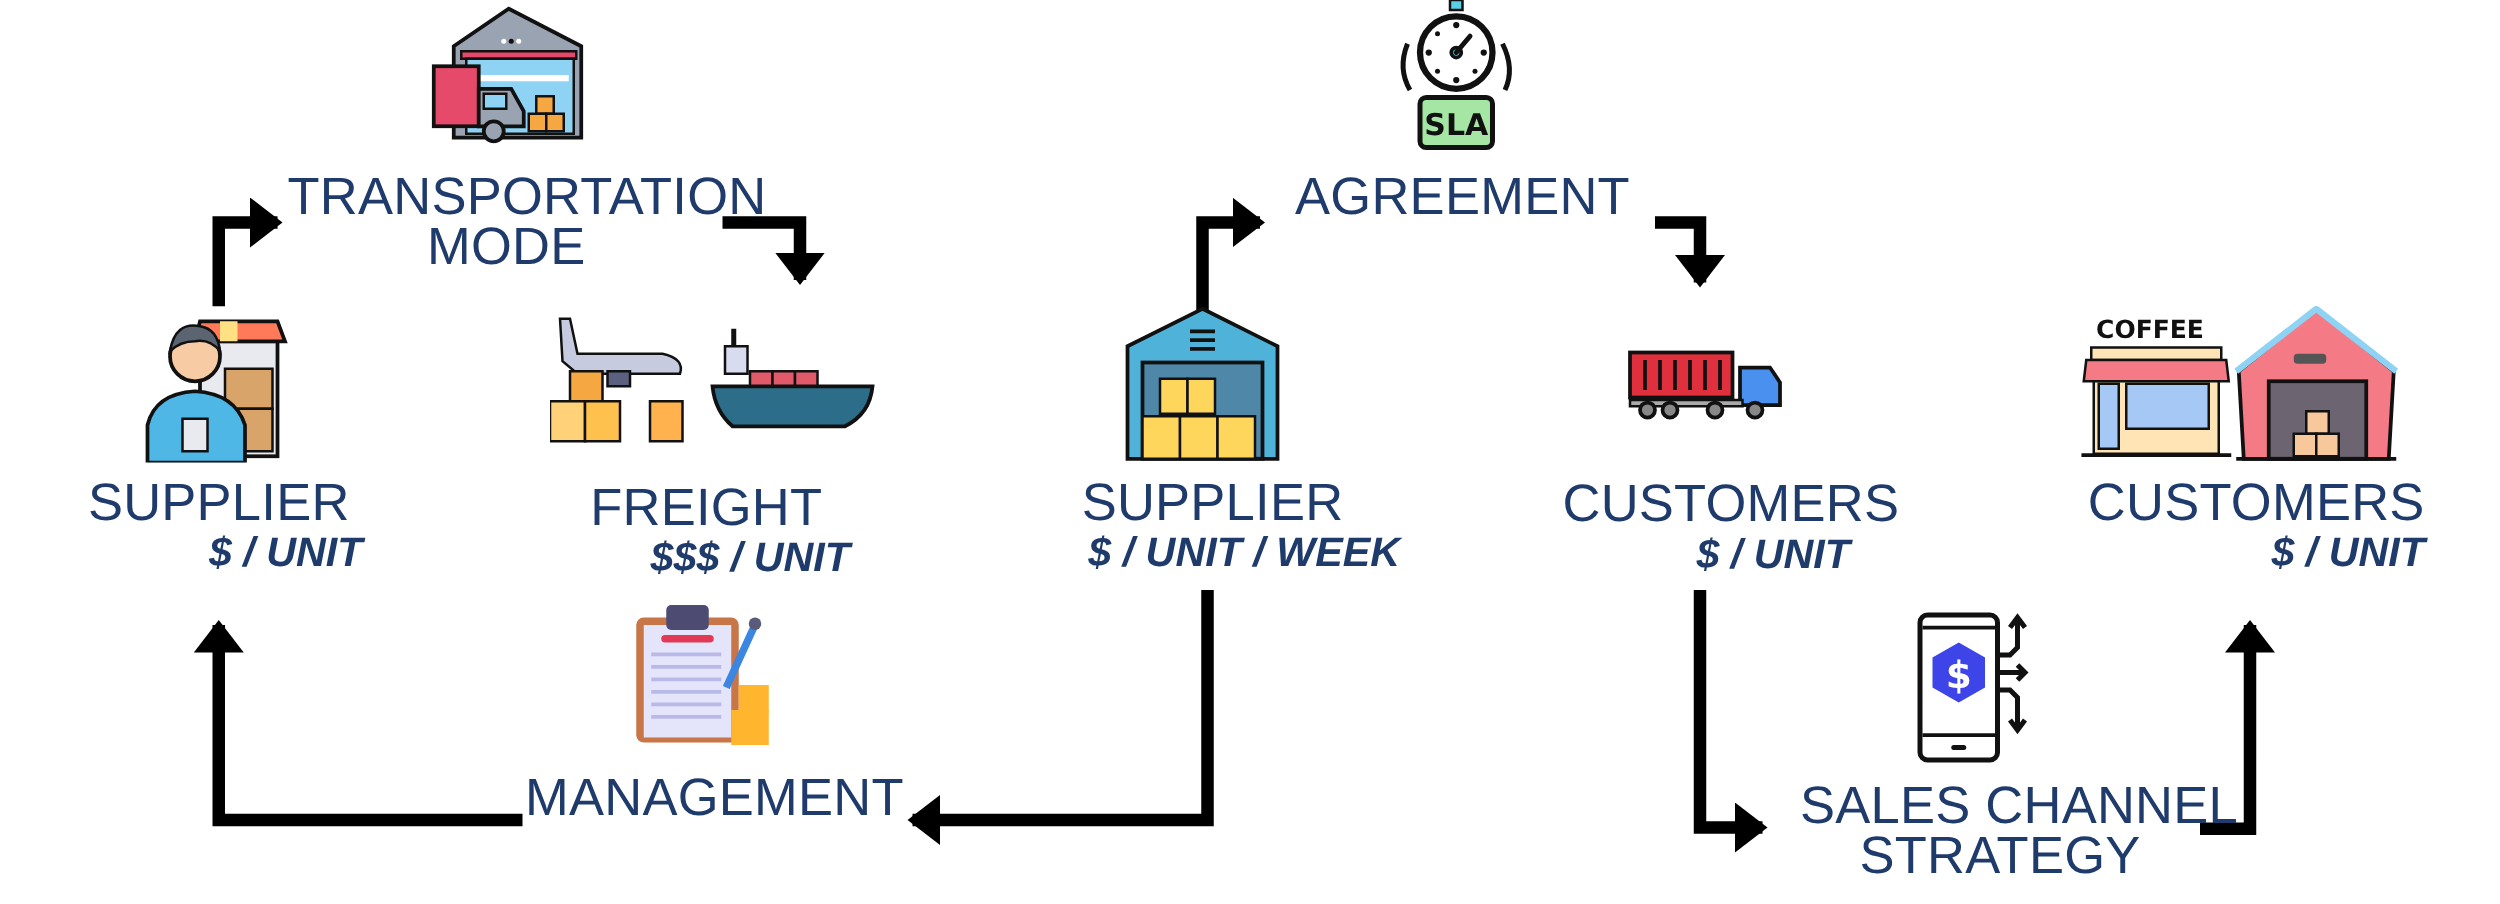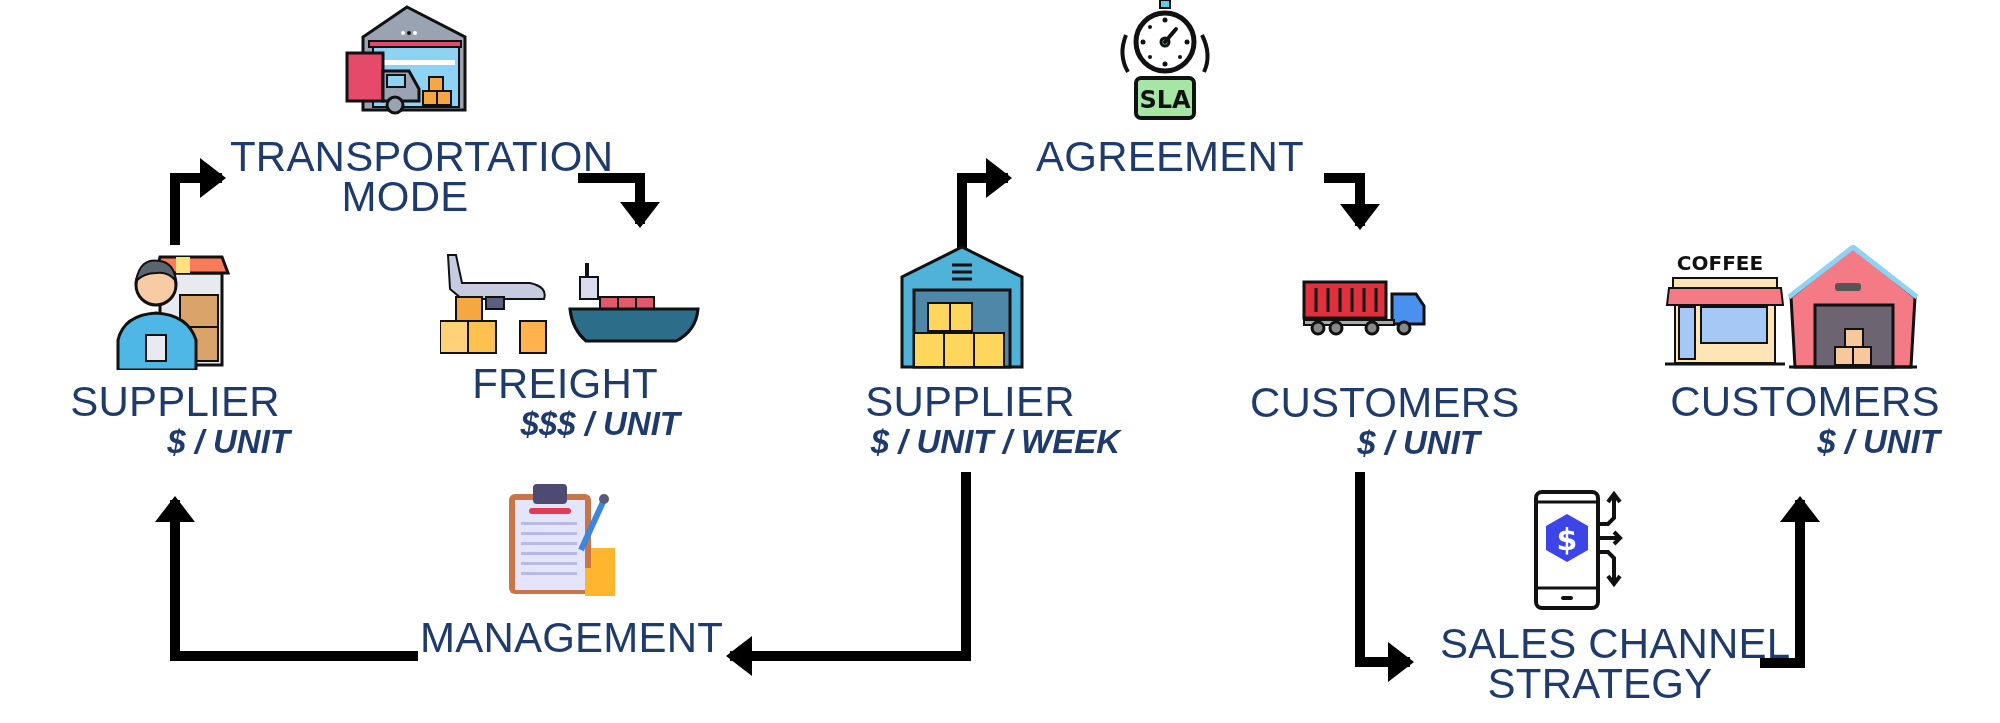--- a/index.html
+++ b/index.html
@@ -195,21 +195,21 @@
 
 <div class="node" style="left:1010px;top:137px;width:320px;">
   <div class="label">AGREEMENT</div>
 </div>
 
 <div class="node" style="left:60px;top:382px;width:230px;">
   <div class="label">SUPPLIER</div>
   <div class="cost">$ / UNIT</div>
 </div>
 
-<div class="node" style="left:450px;top:364px;width:230px;">
+<div class="node" style="left:450px;top:386px;width:230px;">
   <div class="label">FREIGHT</div>
   <div class="cost">$$$ / UNIT</div>
 </div>
 
 <div class="node" style="left:820px;top:382px;width:300px;">
   <div class="label">SUPPLIER</div>
   <div class="cost">$ / UNIT / WEEK</div>
 </div>
 
 <div class="node" style="left:1250px;top:383px;width:230px;">

